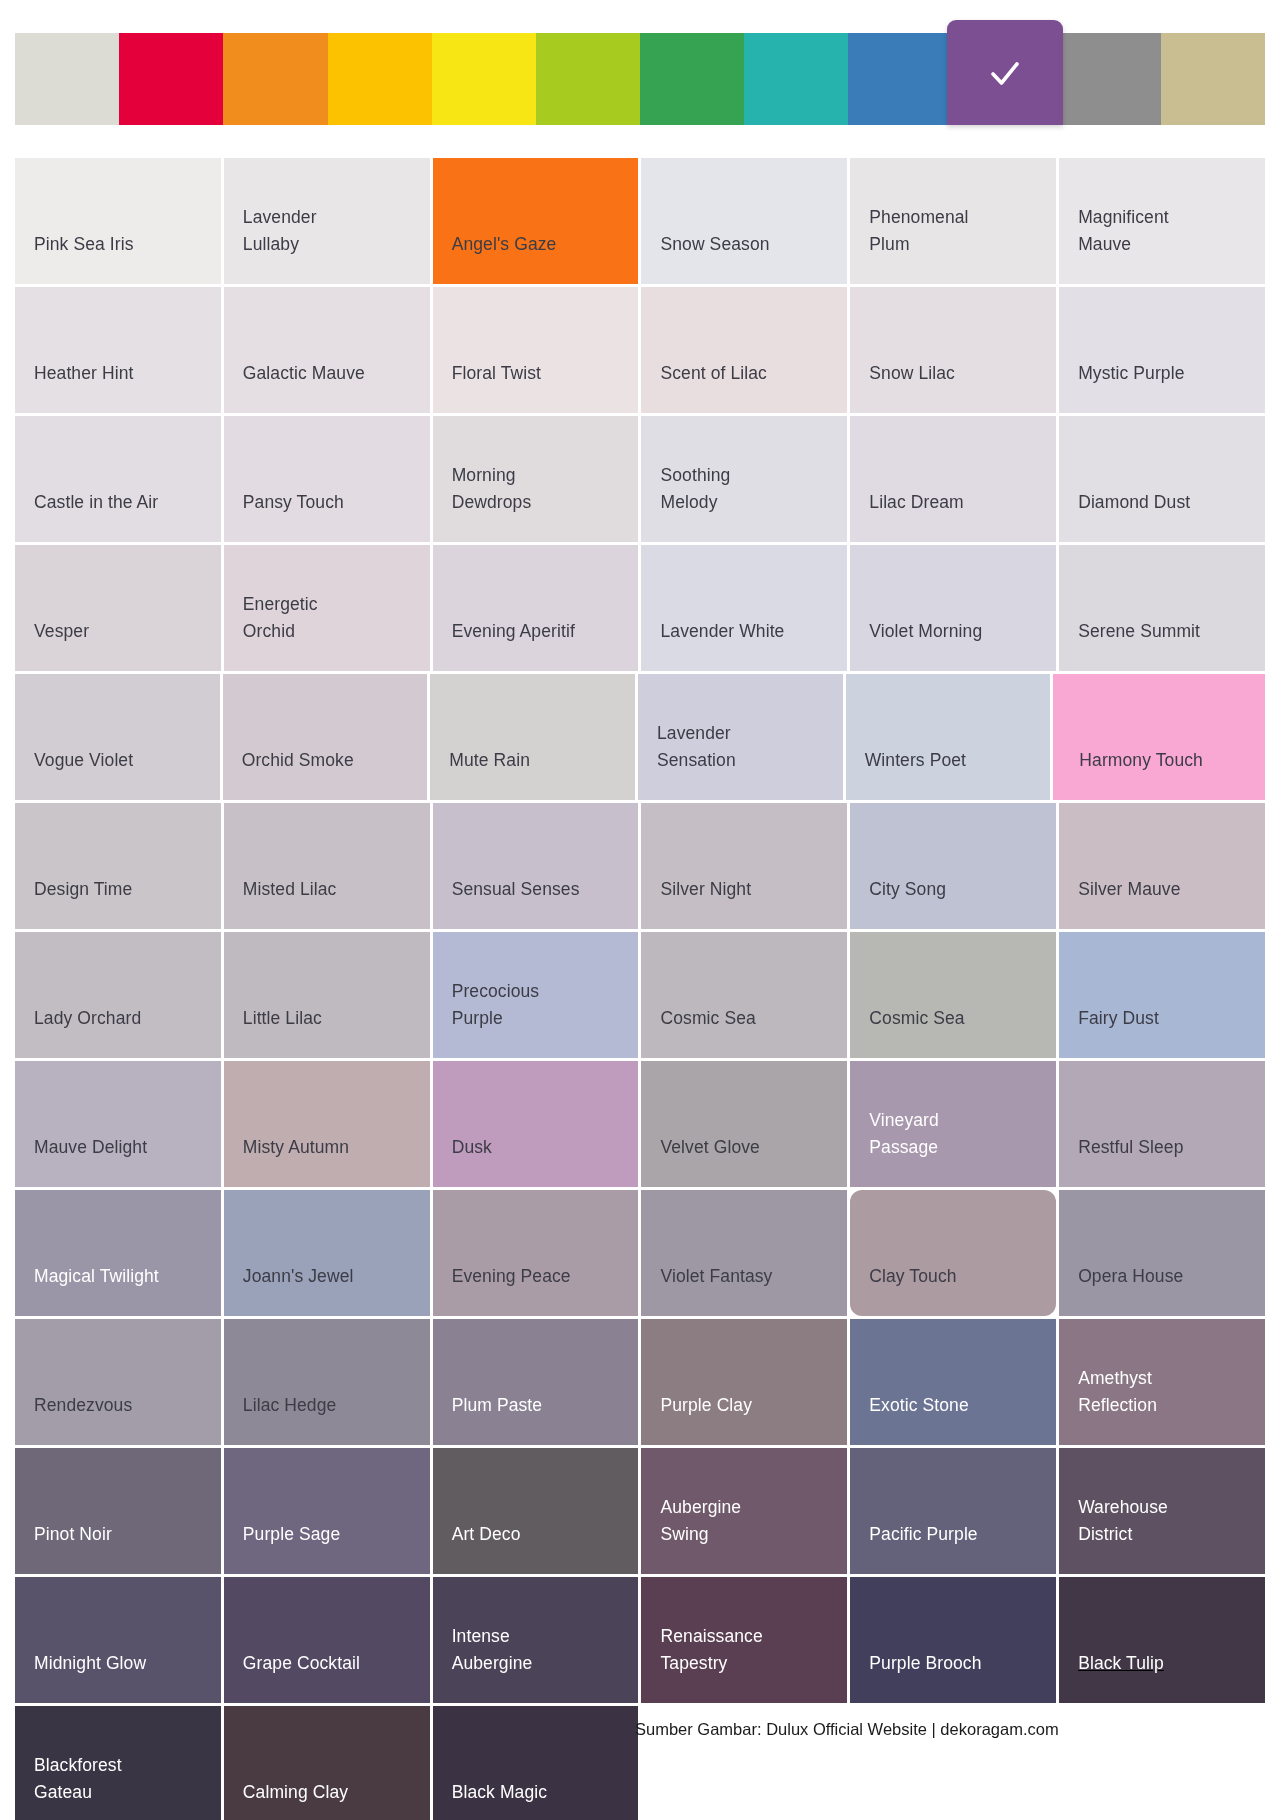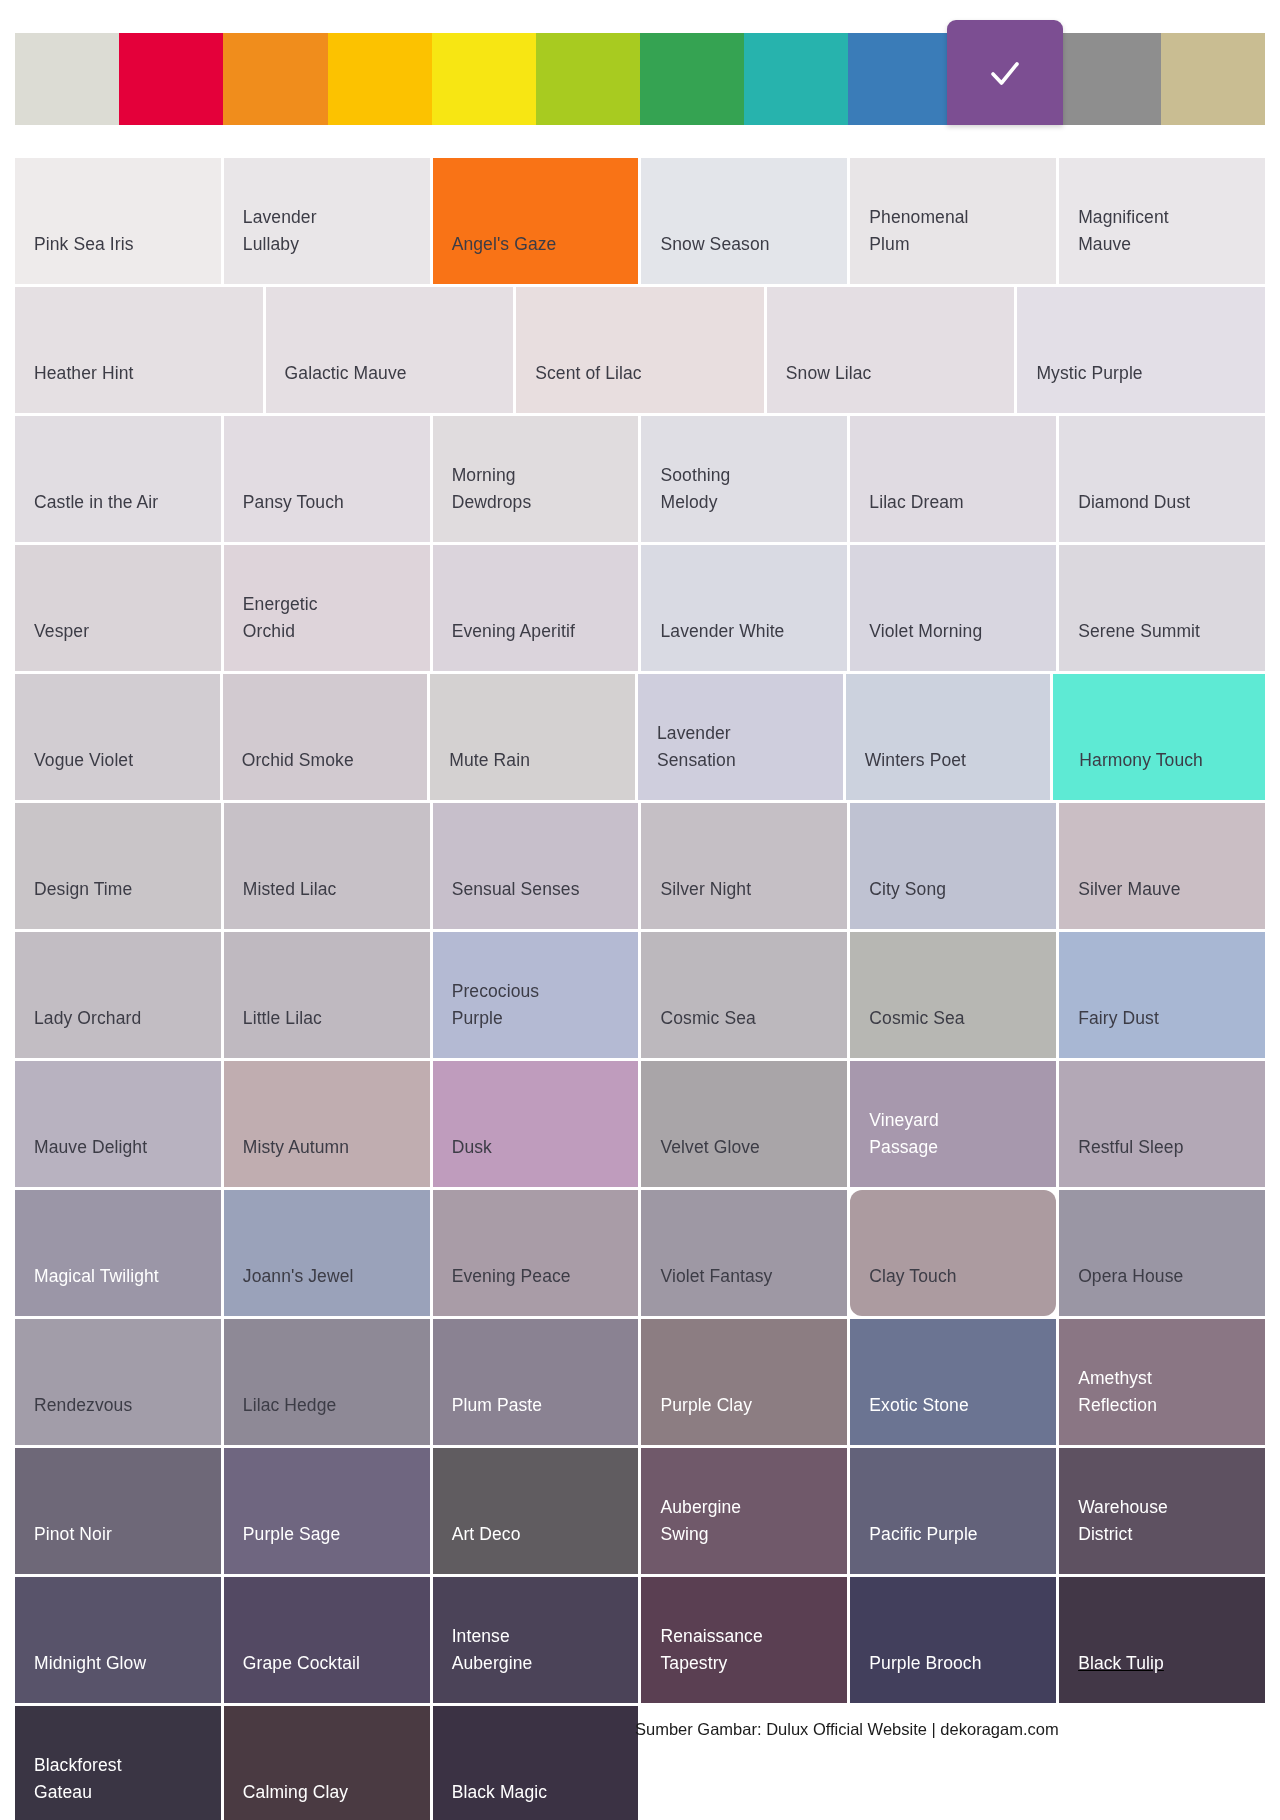--- a/index.html
+++ b/index.html
@@ -146,20 +146,23 @@
 Mauve</span>
         </div>
       </div>
       <div class="grid-row">
         <div class="swatch" style="background: rgb(229, 224, 227);">
           <span class="swatch-label dark-text">Heather Hint</span>
         </div>
         <div class="swatch" style="background: rgb(229, 223, 227);">
           <span class="swatch-label dark-text">Galactic Mauve</span>
         </div>
+        <div class="swatch" style="background: rgb(235, 226, 227);">
+          <span class="swatch-label dark-text">Floral Twist</span>
+        </div>
         <div class="swatch" style="background: rgb(232, 222, 223);">
           <span class="swatch-label dark-text">Scent of Lilac</span>
         </div>
         <div class="swatch" style="background: rgb(228, 222, 227);">
           <span class="swatch-label dark-text">Snow Lilac</span>
         </div>
         <div class="swatch" style="background: rgb(227, 223, 231);">
           <span class="swatch-label dark-text">Mystic Purple</span>
         </div>
       </div>
@@ -216,21 +219,21 @@
         <div class="swatch" style="background: rgb(212, 209, 209);">
           <span class="swatch-label dark-text">Mute Rain</span>
         </div>
         <div class="swatch" style="background: rgb(207, 206, 221);">
           <span class="swatch-label dark-text">Lavender
 Sensation</span>
         </div>
         <div class="swatch" style="background: rgb(204, 210, 222);">
           <span class="swatch-label dark-text">Winters Poet</span>
         </div>
-        <div class="swatch" style="background: #5eead4; padding-left: 26px;">
+        <div class="swatch" style="background: #f9a8d4; padding-left: 26px;">
           <span class="swatch-label dark-text">Harmony Touch</span>
         </div>
       </div>
       <div class="grid-row">
         <div class="swatch" style="background: rgb(201, 197, 200);">
           <span class="swatch-label dark-text">Design Time</span>
         </div>
         <div class="swatch" style="background: rgb(199, 193, 199);">
           <span class="swatch-label dark-text">Misted Lilac</span>
         </div>

